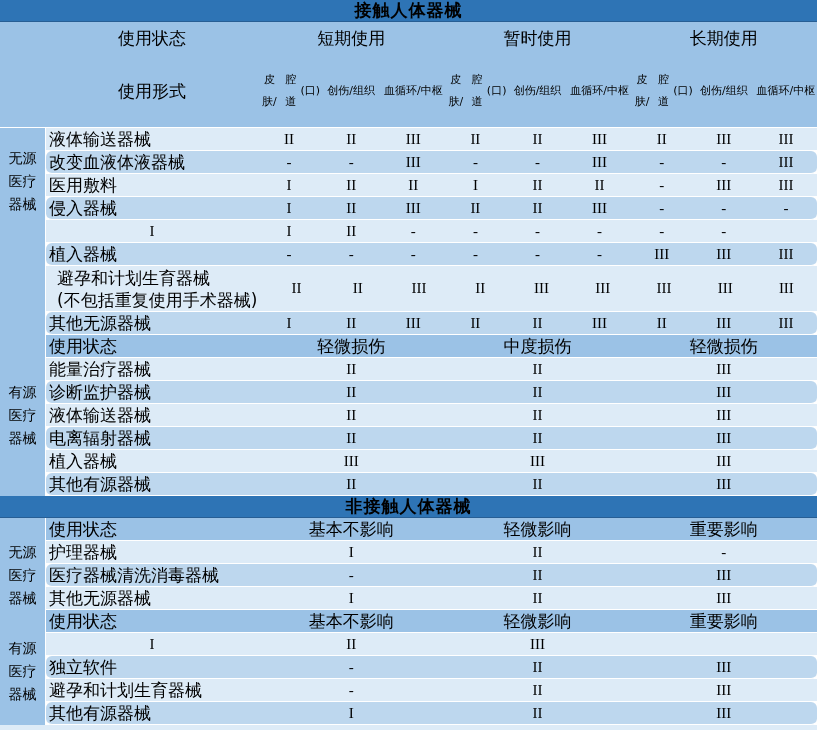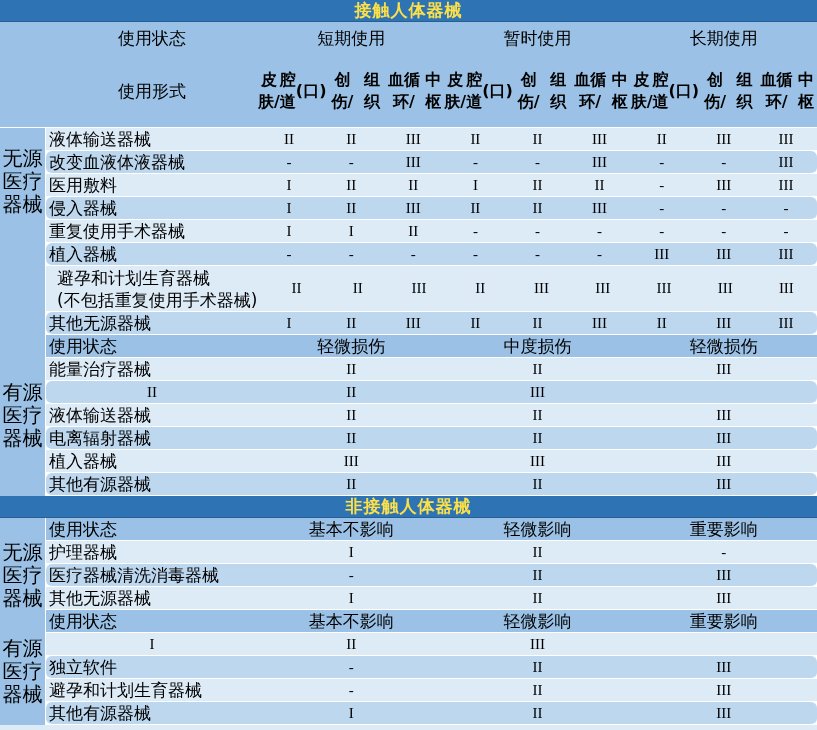--- a/index.html
+++ b/index.html
@@ -4,33 +4,33 @@
 <style>
   html,body{margin:0;padding:0;background:#fff;}
   .page{
     position:relative;width:817px;height:730px;background:#fff;
     font-family:"DejaVu Sans","Liberation Sans",sans-serif;
     font-size:17px;color:#000;overflow:hidden;
   }
   .title-bar{
     height:22px;box-sizing:border-box;background:#2E74B5;
     border-bottom:1px solid #275E94;
-    color:#fde047;font-weight:bold;text-align:center;
+    color:#000000;font-weight:bold;text-align:center;
     font-size:17px;line-height:21px;letter-spacing:1px;
   }
   
   .chdr{background:#9BC2E6;border-bottom:1px solid #fff;box-sizing:border-box;height:106px;}
   .chdr-r1{display:grid;grid-template-columns:46px 212px repeat(3,1fr);height:33px;}
   .chdr-r2{display:grid;grid-template-columns:46px 212px repeat(9,1fr);height:72px;}
   .hcell{display:flex;align-items:center;justify-content:center;text-align:center;}
-  .site-cell{font-size:16px;line-height:22px;font-weight:bold;}
+  .site-cell{font-size:11px;line-height:22px;}
   
   .body{position:relative;background:#fff;}
   .gcol-band{position:absolute;left:0;top:0;width:45px;background:#9BC2E6;}
-  .glabel{position:absolute;left:0;width:45px;text-align:center;line-height:23px;font-size:20px;}
+  .glabel{position:absolute;left:0;width:45px;text-align:center;line-height:23px;font-size:14px;}
   .rows{margin-left:46px;width:771px;}
   .row{display:grid;box-sizing:border-box;height:23px;border-bottom:1px solid #fff;}
   .row.tall{height:46px;padding-left:8px;}
   .row9{grid-template-columns:212px repeat(9,1fr);}
   .row3{grid-template-columns:212px repeat(3,1fr);}
   .light{background:#DDEBF7;}
   .mid{background:#BDD7EE;border-radius:6px;}
   .cell-name{display:flex;flex-direction:column;justify-content:center;
     padding-left:3px;line-height:22px;white-space:nowrap;}
   .cell-val{display:flex;align-items:center;justify-content:center;
@@ -162,21 +162,20 @@
             <div class="cell-val">II</div>
             <div class="cell-val">III</div>
             <div class="cell-val">II</div>
             <div class="cell-val">II</div>
             <div class="cell-val">III</div>
             <div class="cell-val">-</div>
             <div class="cell-val">-</div>
             <div class="cell-val">-</div>
           </div>
           <div class="row row9 light">
-            <div class="cell-name">重复使用手术器械</div>
             <div class="cell-val">I</div>
             <div class="cell-val">I</div>
             <div class="cell-val">II</div>
             <div class="cell-val">-</div>
             <div class="cell-val">-</div>
             <div class="cell-val">-</div>
             <div class="cell-val">-</div>
             <div class="cell-val">-</div>
             <div class="cell-val">-</div>
           </div>
@@ -227,20 +226,21 @@
         <div class="wcell">轻微损伤</div>
       </div>
       <div id="contact-active-rows">
           <div class="row row3 light">
             <div class="cell-name">能量治疗器械</div>
             <div class="cell-val">II</div>
             <div class="cell-val">II</div>
             <div class="cell-val">III</div>
           </div>
           <div class="row row3 mid">
+            <div class="cell-name">诊断监护器械</div>
             <div class="cell-val">II</div>
             <div class="cell-val">II</div>
             <div class="cell-val">III</div>
           </div>
           <div class="row row3 light">
             <div class="cell-name">液体输送器械</div>
             <div class="cell-val">II</div>
             <div class="cell-val">II</div>
             <div class="cell-val">III</div>
           </div>

